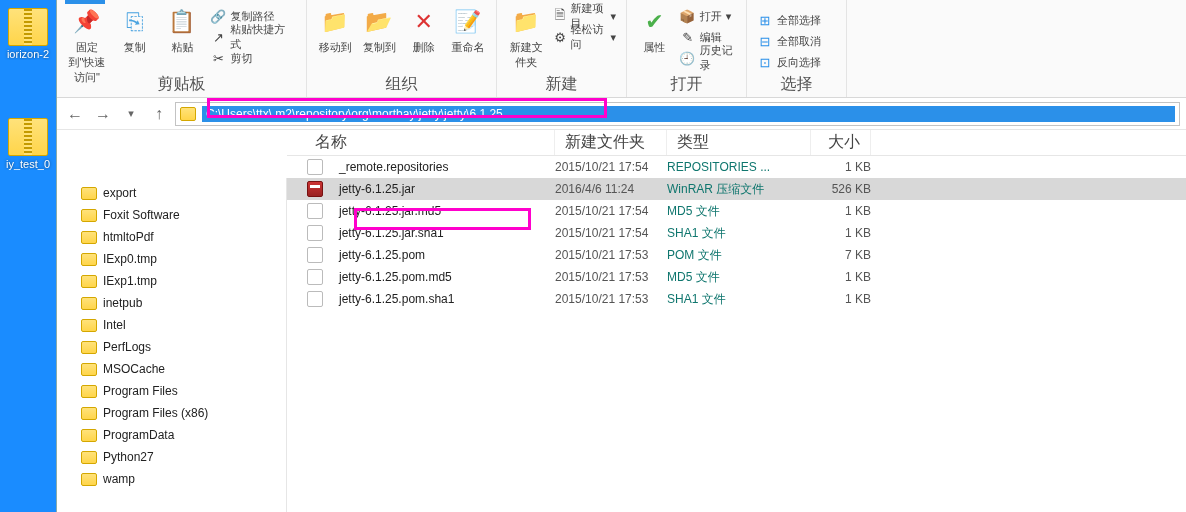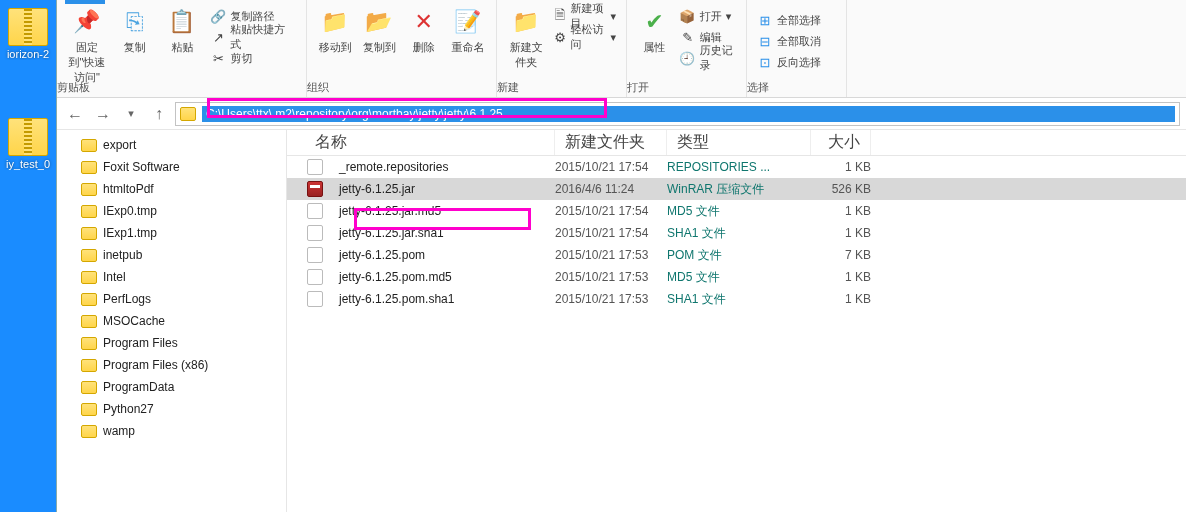--- a/index.html
+++ b/index.html
@@ -8,39 +8,39 @@
 .desktop-icon { position: absolute; width: 56px; text-align: center; color: white; font-size: 11px; text-shadow: 0 0 3px rgba(0,0,0,0.6); }
 .desktop-icon .zip-glyph { width: 40px; height: 38px; margin: 0 auto 2px; background: linear-gradient(#ffe27a, #ffd54a); border: 1px solid #d4a700; border-radius: 2px; position: relative; }
 .desktop-icon .zip-glyph::after { content:""; position: absolute; left: 50%; top:0; bottom:0; width: 8px; margin-left:-4px; background: repeating-linear-gradient(#c49a00 0 2px, #ffe27a 2px 4px); }
 .desktop-icon .lbl { display:block; white-space: nowrap; overflow:hidden; text-overflow: ellipsis; max-width: 56px; }
 
 .explorer { position: absolute; left: 56px; top: 0; right: 0; bottom: 0; background: #fff; border-left: 1px solid #8aa; display: flex; flex-direction: column; }
 
 .ribbon { height: 98px; background: #fafafa; border-bottom: 1px solid #d8d8d8; display: flex; position: relative; }
 .active-tab { position: absolute; left: 8px; top: -2px; width: 40px; height: 6px; background: #2b90e9; }
 .ribbon-group { border-right: 1px solid #e4e4e4; padding: 4px 8px 0; display: flex; flex-direction: column; position: relative; }
-.ribbon-group .label { position: absolute; bottom: 2px; left:0; right:0; font-size: 11px; color: #555; }
+.ribbon-group .label { position: absolute; bottom: 2px; left:0; right:0; text-align: center; font-size: 16px; color: #555; }
 .rbuttons { display: flex; flex: 1; gap: 4px; }
 .rbtn-large { width: 44px; text-align: center; font-size: 11px; color: #444; padding-top: 2px; }
 .rbtn-large .ic { width: 32px; height: 32px; margin: 0 auto 2px; border-radius: 3px; display:flex; align-items:center; justify-content:center; font-size: 22px; }
 .rbtn-small { font-size: 11px; color: #444; text-align: left; display: flex; align-items: center; gap: 4px; height: 20px; }
 .rbtn-small .ic-sm { width: 16px; height: 16px; display:inline-flex; align-items:center; justify-content:center; font-size: 13px; }
 .sm-col { display: flex; flex-direction: column; justify-content: flex-start; gap: 1px; padding: 2px 2px 16px; }
 
 .magenta-box-1 { position: absolute; left: 150px; top: 98px; width: 400px; height: 20px; border: 3px solid #ff00cc; z-index: 50; pointer-events: none; }
 .magenta-box-2 { position: absolute; left: 297px; top: 208px; width: 177px; height: 22px; border: 3px solid #ff00cc; z-index: 50; pointer-events: none; }
 
 .navrow { height: 32px; display: flex; align-items: center; padding: 0 6px; gap: 4px; background: #fff; border-bottom: 1px solid #e6e6e6; }
 .navbtn { width: 24px; height: 24px; display:flex; align-items:center; justify-content:center; color: #666; font-size: 16px; }
 .addr-container { flex: 1; height: 24px; border: 1px solid #c3c3c3; display: flex; align-items: center; padding: 0 4px; background: #fff; }
 .addr-folder-ic { width: 16px; height: 14px; background: linear-gradient(#ffe27a,#ffd54a); border: 1px solid #d4a700; border-radius: 2px; margin-right: 6px; }
 .addr-text { flex:1; font-size: 12px; color: #fff; background: #2b90e9; padding: 1px 4px; white-space: nowrap; overflow:hidden; }
 
 .body-row { flex: 1; display: flex; overflow: hidden; }
-.nav-tree { width: 230px; border-right: 1px solid #e6e6e6; overflow-y: auto; padding: 4px 2px; background: #fff; }
+.nav-tree { width: 230px; border-right: 1px solid #e6e6e6; overflow-y: auto; padding: 4px 2px; background: #fff; margin-top: 48px; }
 .tree-item { height: 22px; display: flex; align-items: center; gap: 6px; padding-left: 22px; font-size: 12px; color: #222; }
 .tree-item .fld-ic { width: 16px; height: 13px; background: linear-gradient(#ffe27a,#ffd54a); border: 1px solid #d4a700; border-radius: 2px; }
 
 .file-pane { flex:1; display:flex; flex-direction: column; position: relative; }
 .columns { height: 26px; display: flex; border-bottom: 1px solid #e6e6e6; font-size: 16px; color: #444; align-items: center; }
 .col { padding: 0 10px; border-right: 1px solid #eee; height: 100%; display:flex; align-items:center; }
 .c-name { width: 268px; padding-left: 28px; }
 .c-date { width: 112px; }
 .c-type { width: 144px; }
 .c-size { width: 60px; text-align: right; justify-content: flex-end; }

